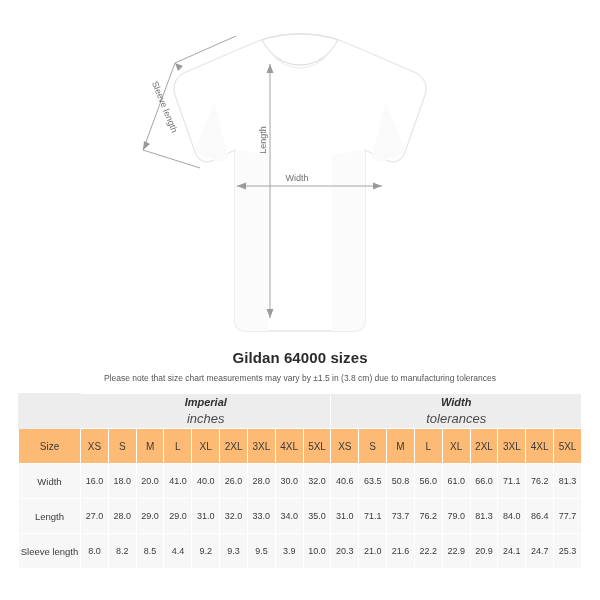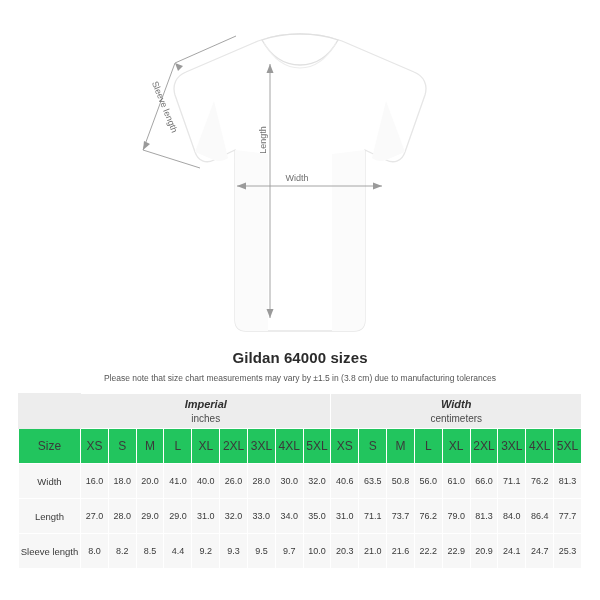--- a/index.html
+++ b/index.html
@@ -74,29 +74,30 @@
     height: 40px;
   }
   .sys-label {
     font-size: 11px;
     font-style: italic;
     font-weight: bold;
     color: #2f2f2f;
     line-height: 1.15;
   }
   .sys-unit {
-    font-size: 10px;
+    font-size: 13px;
+    font-style: italic;
     font-weight: normal;
     color: #4a4a4a;
     display: block;
     margin-top: 2px;
   }
   .hdr-row td {
-    background: #22c55e;
-    font-size: 12px;
+    background: #fdba74;
+    font-size: 10px;
     color: #3a3a3a;
   }
   .data-row td {
     background: #f7f7f7;
   }
   .row-label {
     font-size: 9.5px;
     color: #2f2f2f;
     text-align: center;
   }
@@ -183,21 +184,21 @@
       <tbody>
 
         <tr class="sys-row">
           <td class="blank-cell"></td>
           <td colspan="9">
             <span class="sys-label">Imperial</span>
             <span class="sys-unit">inches</span>
           </td>
           <td colspan="9">
             <span class="sys-label">Width</span>
-            <span class="sys-unit">centimeters</span>
+            <span class="sys-unit">tolerances</span>
           </td>
         </tr>
 
         <tr class="hdr-row">
           <td class="row-label">Size</td>
           <td>XS</td>
           <td>S</td>
           <td>M</td>
           <td>L</td>
           <td>XL</td>
@@ -262,21 +263,21 @@
 
         <tr class="data-row">
           <td class="row-label">Sleeve length</td>
           <td>8.0</td>
           <td>8.2</td>
           <td>8.5</td>
           <td>4.4</td>
           <td>9.2</td>
           <td>9.3</td>
           <td>9.5</td>
-          <td>9.7</td>
+          <td>3.9</td>
           <td>10.0</td>
           <td>20.3</td>
           <td>21.0</td>
           <td>21.6</td>
           <td>22.2</td>
           <td>22.9</td>
           <td>20.9</td>
           <td>24.1</td>
           <td>24.7</td>
           <td>25.3</td>

